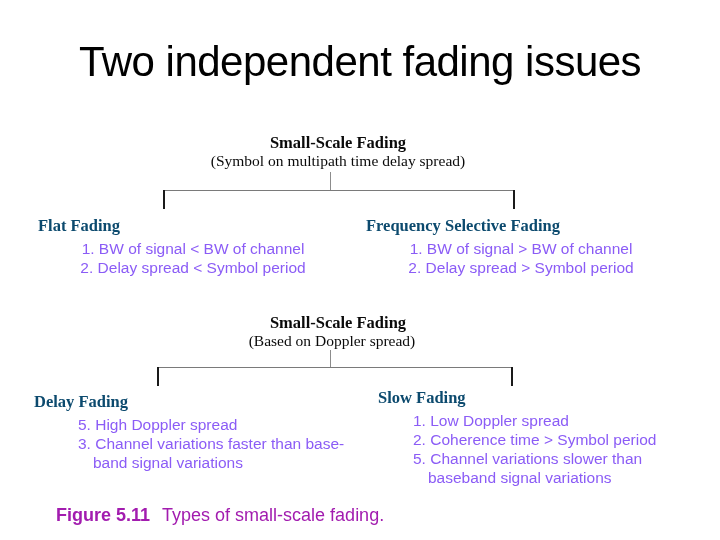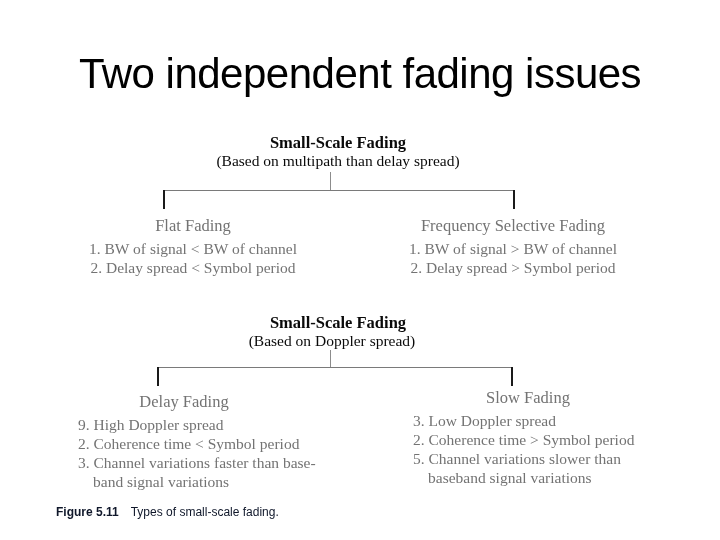--- a/index.html
+++ b/index.html
@@ -14,21 +14,21 @@
     background: #ffffff;
     overflow: hidden;
     font-family: "Liberation Serif", serif;
     color: #000000;
   }
 
   
   .slide-title {
     position: absolute;
     left: 0;
-    top: 50px;
+    top: 38px;
     width: 720px;
     text-align: center;
     font-family: "Liberation Sans", sans-serif;
     font-size: 42px;
     font-weight: 400;
     letter-spacing: -0.5px;
     color: #000000;
     white-space: nowrap;
   }
 
@@ -76,50 +76,50 @@
     width: 2px;
     background: #1a1a1a;
   }
 
   
   .branch {
     position: absolute;
   }
   .branch-head {
     font-family: "Liberation Serif", serif;
-    font-weight: normal;
+    font-weight: bold;
     font-size: 16.5px;
-    text-align: center;
-    white-space: nowrap;
-    color: #737373;
+    text-align: left;
+    white-space: nowrap;
+    color: #0c4a6e;
     margin-bottom: 3px;
   }
   .branch-list {
-    font-family: Liberation Serif, serif;
+    font-family: Liberation Sans, sans-serif;
     font-size: 15.5px;
     line-height: 19px;
-    color: #737373;
+    color: #8b5cf6;
     white-space: nowrap;
   }
   .branch-list .item {
     white-space: nowrap;
   }
   .branch-list .cont {
     white-space: nowrap;
     padding-left: 15px;
   }
 
   
   .caption {
     position: absolute;
     left: 56px;
     top: 505px;
     font-family: "Liberation Sans", sans-serif;
-    font-size: 12px;
-    color: #0f172a;
+    font-size: 18px;
+    color: #a21caf;
     white-space: nowrap;
   }
   .caption .cap-label {
     font-weight: bold;
   }
   .caption .cap-text {
     font-weight: 400;
     padding-left: 12px;
   }
 </style>
@@ -129,36 +129,36 @@
 <div id="slide">
 
   <div class="slide-title">Two independent fading issues</div>
 
   <div class="figure">
 
     <div>
 
       <div class="node-title" style="left:138px; top:133px; width:400px;">Small-Scale Fading</div>
 
-      <div class="node-sub" style="left:138px; top:152px; width:400px;">(Based on multipath than delay spread)</div>
+      <div class="node-sub" style="left:138px; top:152px; width:400px;">(Symbol on multipath time delay spread)</div>
 
       <div class="stem" style="left:330px; top:172px; height:18px;"></div>
       <div class="hbar" style="left:163px; top:190px; width:352px;"></div>
       <div class="drop" style="left:163px; top:190px; height:19px;"></div>
       <div class="drop" style="left:513px; top:190px; height:19px;"></div>
 
       <div class="branch" style="left:38px; top:216px; width:310px;">
         <div class="branch-head">Flat Fading</div>
         <div class="branch-list" style="text-align:center;">
           <div class="item">1. BW of signal &lt; BW of channel</div>
           <div class="item">2. Delay spread &lt; Symbol period</div>
         </div>
       </div>
 
-      <div class="branch" style="left:358px; top:216px; width:310px;">
+      <div class="branch" style="left:366px; top:216px; width:310px;">
         <div class="branch-head">Frequency Selective Fading</div>
         <div class="branch-list" style="text-align:center;">
           <div class="item">1. BW of signal &gt; BW of channel</div>
           <div class="item">2. Delay spread &gt; Symbol period</div>
         </div>
       </div>
     </div>
 
     <div>
 
@@ -167,31 +167,30 @@
       <div class="node-sub" style="left:132px; top:332px; width:400px;">(Based on Doppler spread)</div>
 
       <div class="stem" style="left:330px; top:350px; height:17px;"></div>
       <div class="hbar" style="left:157px; top:367px; width:356px;"></div>
       <div class="drop" style="left:157px; top:367px; height:19px;"></div>
       <div class="drop" style="left:511px; top:367px; height:19px;"></div>
 
       <div class="branch" style="left:34px; top:392px; width:300px;">
         <div class="branch-head">Delay Fading</div>
         <div class="branch-list" style="padding-left:44px;">
-          <div class="item">9. High Doppler spread</div>
-          <div class="item">2. Coherence time &lt; Symbol period</div>
+          <div class="item">5. High Doppler spread</div>
           <div class="item">3. Channel variations faster than base-</div>
           <div class="cont">band signal variations</div>
         </div>
       </div>
 
       <div class="branch" style="left:378px; top:388px; width:300px;">
         <div class="branch-head">Slow Fading</div>
         <div class="branch-list" style="padding-left:35px;">
-          <div class="item">3. Low Doppler spread</div>
+          <div class="item">1. Low Doppler spread</div>
           <div class="item">2. Coherence time &gt; Symbol period</div>
           <div class="item">5. Channel variations slower than</div>
           <div class="cont">baseband signal variations</div>
         </div>
       </div>
     </div>
 
     <div class="caption">
       <span class="cap-label">Figure 5.11</span><span class="cap-text">Types of small-scale fading.</span>
     </div>

